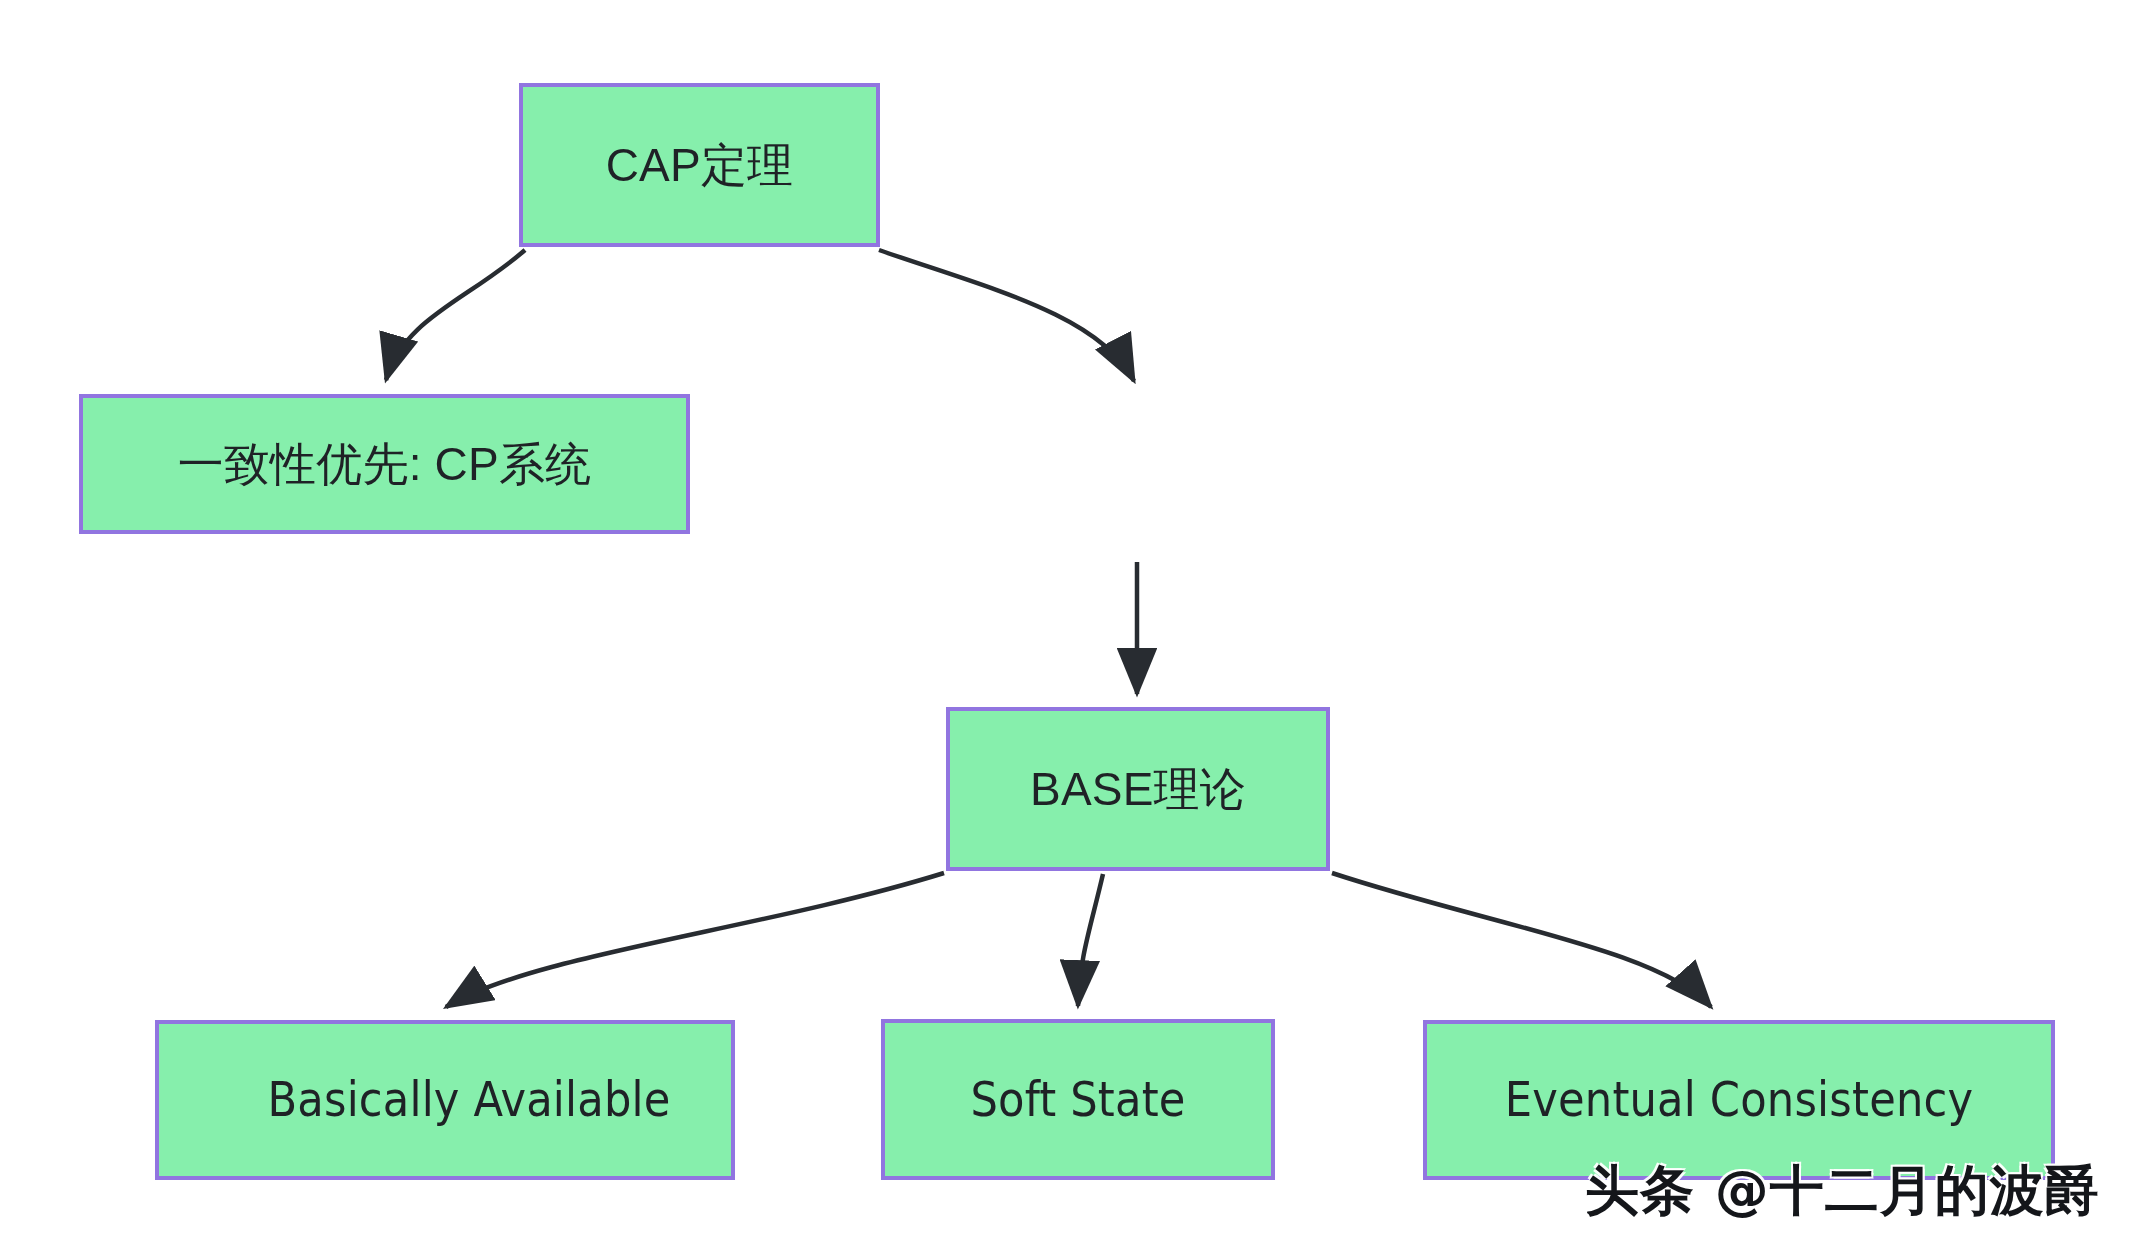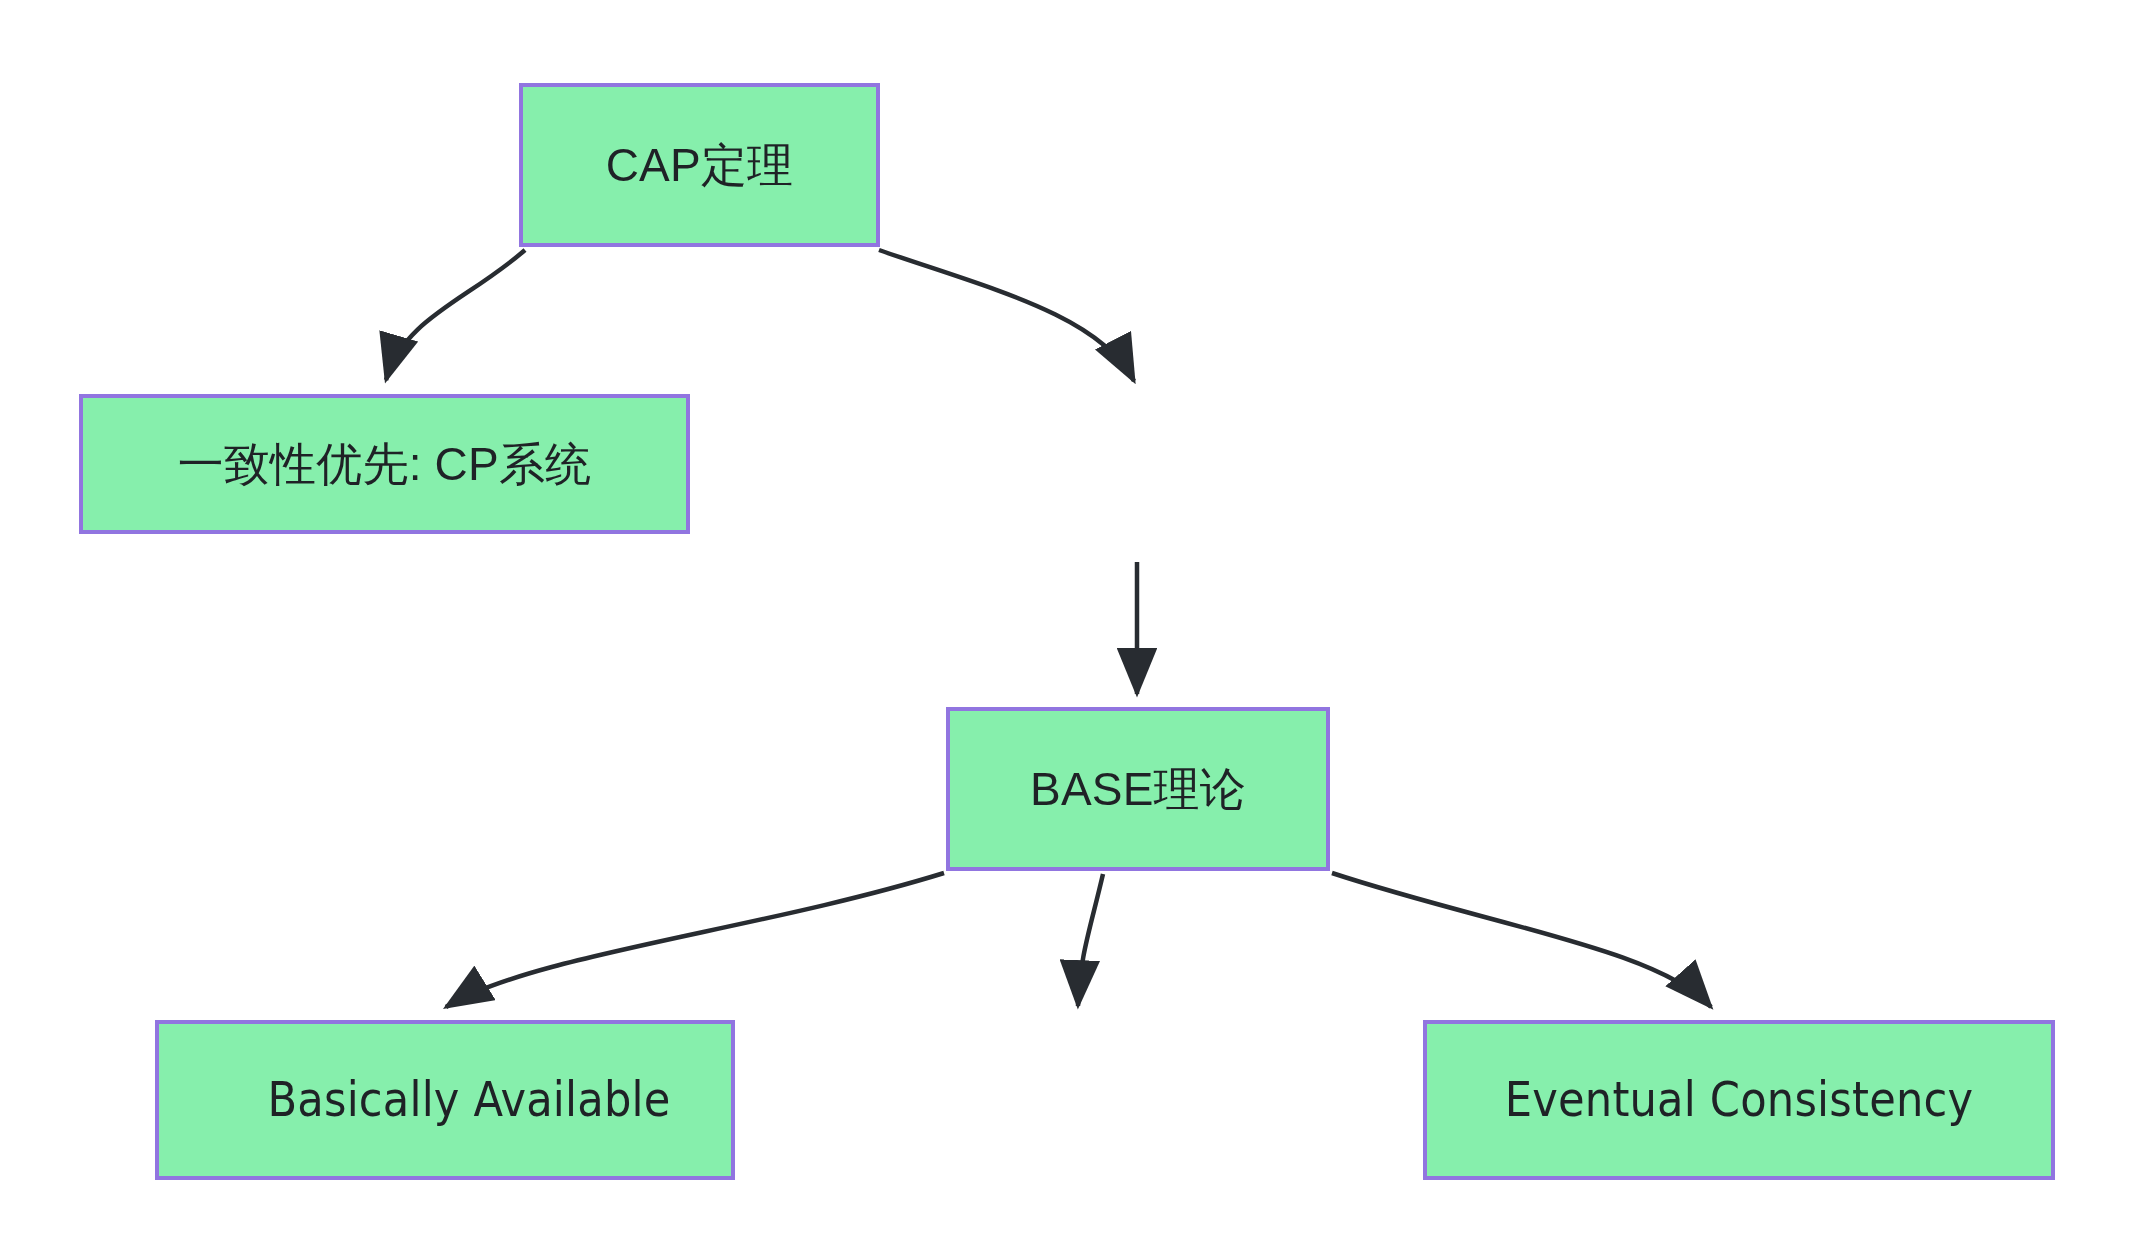--- a/index.html
+++ b/index.html
@@ -101,19 +101,23 @@
 
 
   <div class="node node-cn" style="left:946px; top:707px; width:384px; height:164px;text-align:center;">
     <span>BASE理论</span>
   </div>
 
   <div class="node node-en" style="left:155px; top:1020px; width:580px; height:160px;padding-left:48px;">
     <span>Basically Available</span>
   </div>
 
+  <div class="node node-en" style="left:881px; top:1019px; width:394px; height:161px;">
+    <span>Soft State</span>
+  </div>
 
   <div class="node node-en" style="left:1423px; top:1020px; width:632px; height:160px;">
     <span>Eventual Consistency</span>
   </div>
 
+  <div id="watermark">头条 @十二月的波爵</div>
 
 </div>
 
 </body></html>

